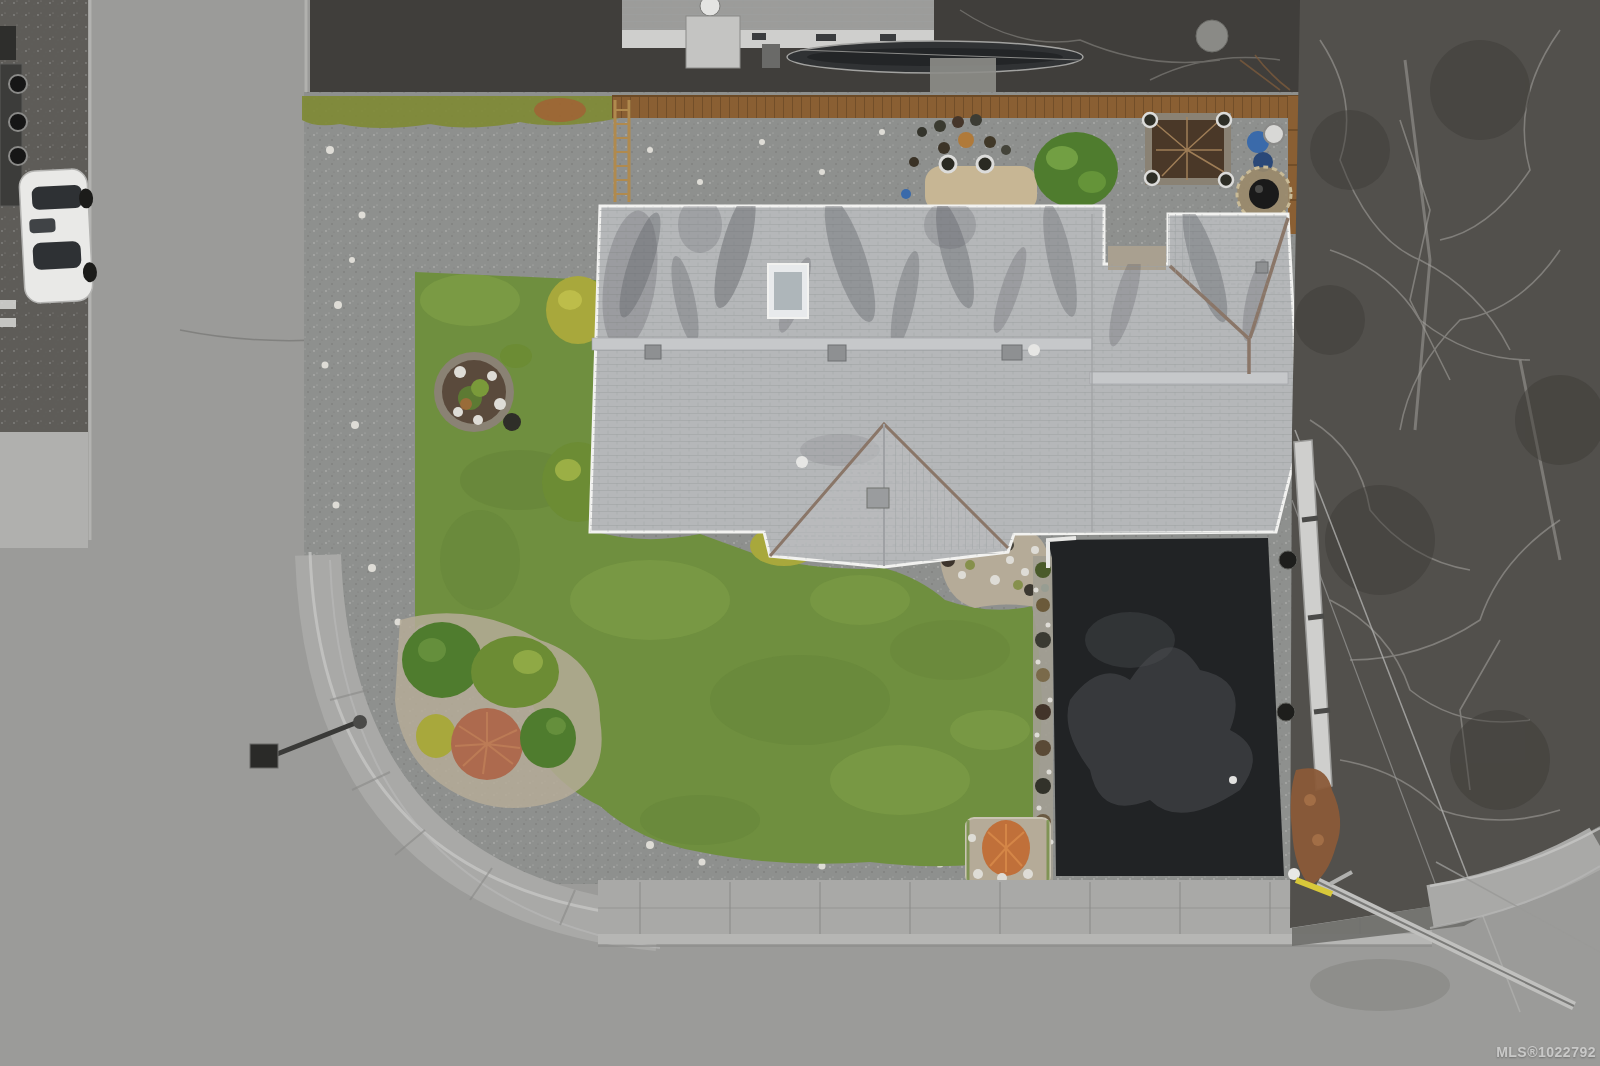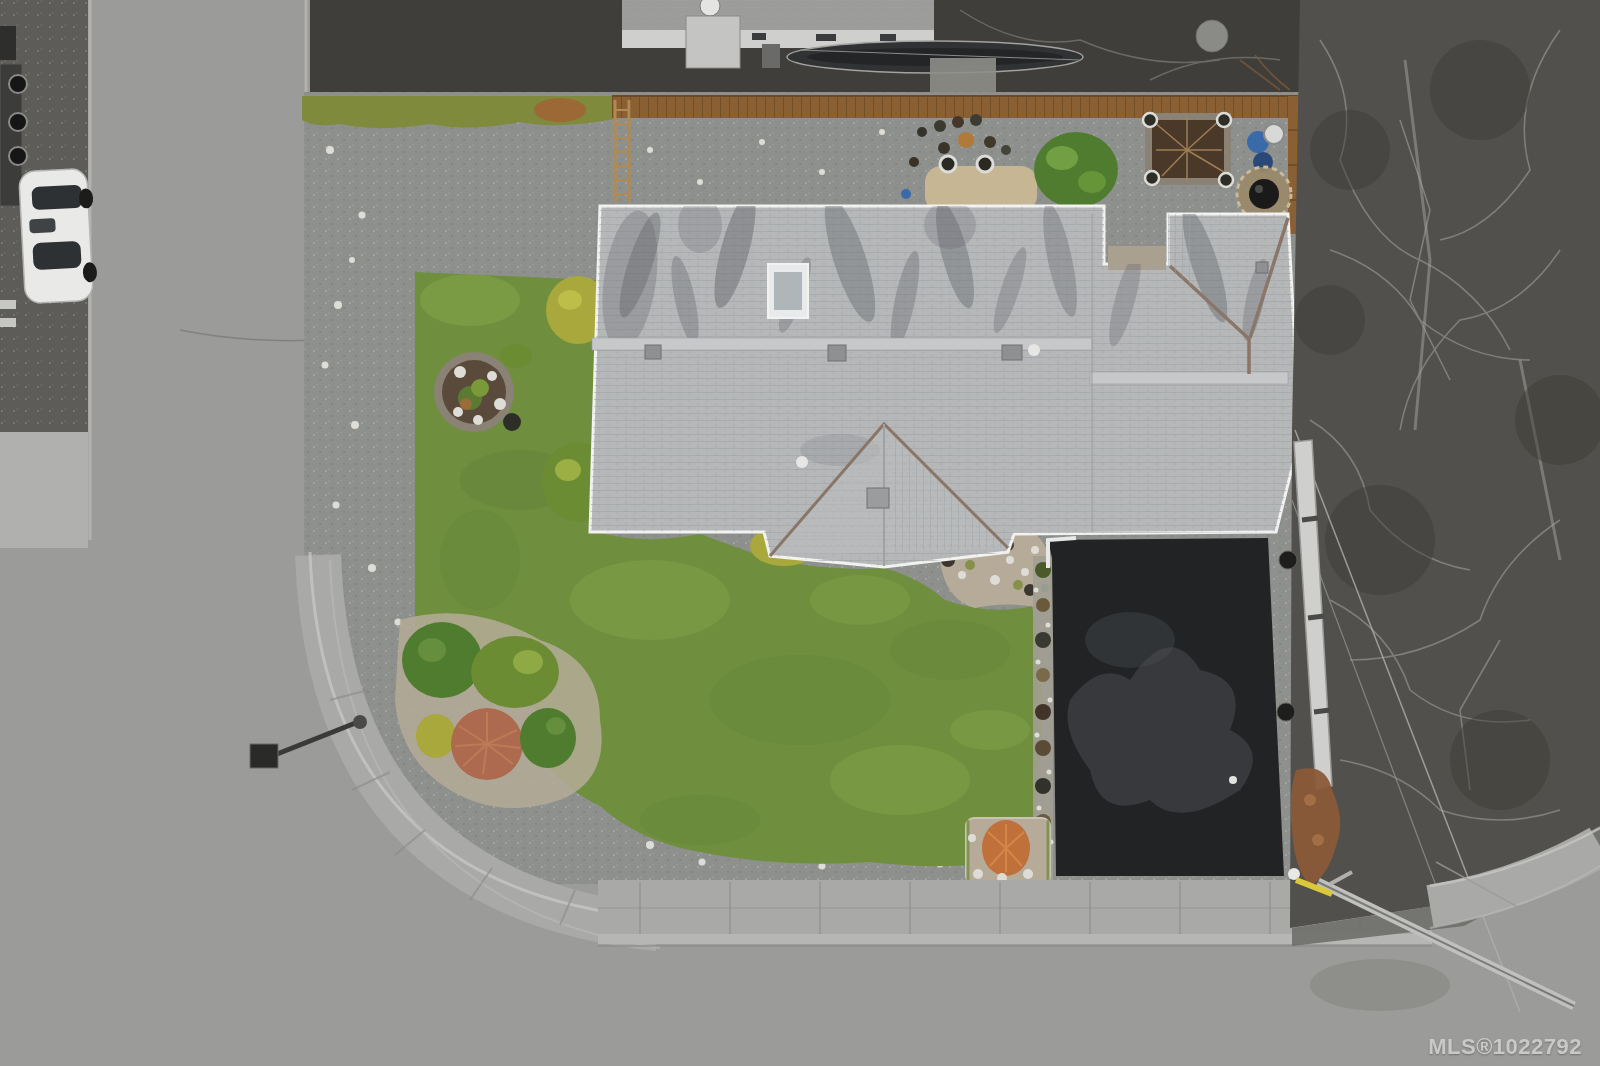--- a/index.html
+++ b/index.html
@@ -1,22 +1,22 @@
 <!DOCTYPE html>
 <html style="--road: #9b9b99; --sidewalk: #a9a9a7; --curb: #c6c6c4; --dark-surround: #403e3b; --neighbor-strip: #5e5c58; --trees: #52504c; --branch: #908e8a; --verge: #6e6e6a; --gravel: #8e908e; --stone: #dedcd6; --moss: #7e8a33; --rust: #a25f35; --lawn: #6f8f3f; --lawn-light: #8fae4e; --lawn-dark: #5d7a33; --mulch: #b5ab98; --soil: #5a4a3c; --ring: #8a8274; --roof: #b5b7b9; --roof-light: #c6c8ca; --streak: #5f6166; --valley: #8a7668; --fascia: #f2f2f0; --fence: #8a5f33; --fence-dark: #6b4a26; --ladder: #b08a4e; --driveway: #212325; --drive-patch: #4b4d50; --patio: #c7b694; --bed-soil: #4a3828; --bush-green: #4f7c2e; --bush-olive: #6c8c34; --bush-yellow: #a8a83c; --bush-red: #ad6a4e; --orange-plant: #c0703a; --terracotta: #b07a3a; --blue-bin: #3a6aaa; --blue-dark: #2a4878; --white-pot: #dcdcda; --car: #e9e9e7; --glass: #2e3134; --pole: #c0c0be; --yellow-mark: #d8c83a; --watermark: #f0f0f0;"><head>
 <meta charset="utf-8">
 <style>
   html,body{margin:0;padding:0;background:#222;}
   .stage{position:relative;width:1600px;height:1066px;overflow:hidden;
          font-family:"Liberation Sans", sans-serif;}
   .stage svg{display:block;position:absolute;inset:0;}
   .watermark{
-    position:absolute;right:18px;bottom:6px;
+    position:absolute;right:4px;bottom:6px;
     font-family:"Liberation Sans", sans-serif;
-    font-size:22px;font-weight:700;letter-spacing:.5px;
+    font-size:14px;font-weight:700;letter-spacing:.5px;
     color:var(--watermark,#f0f0f0);opacity:.55;
     text-shadow:0 1px 2px rgba(40,40,40,.7);
     user-select:none;
   }
 </style>
 </head>
 <body>
 
 <div class="stage">
 <svg viewBox="0 0 1600 1066" width="1600" height="1066">

